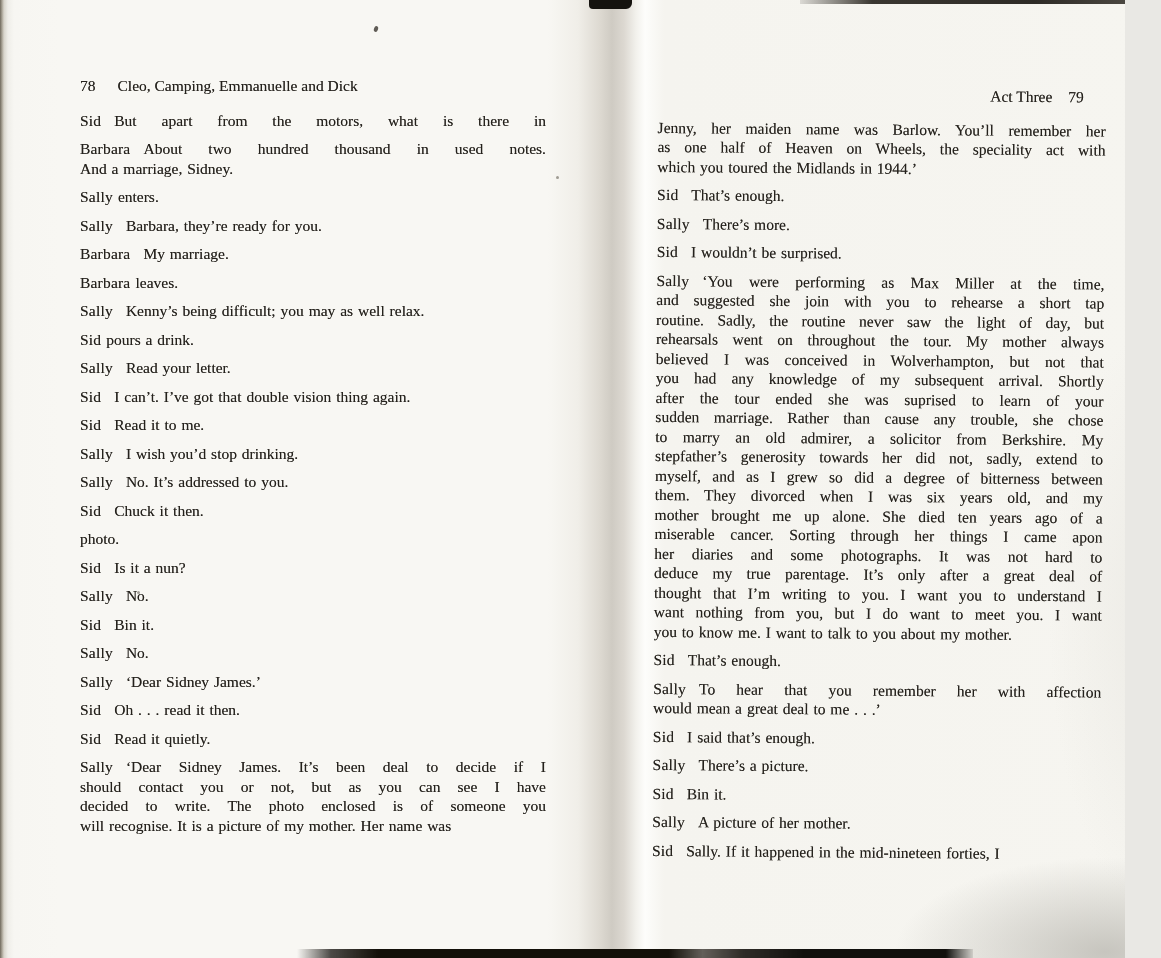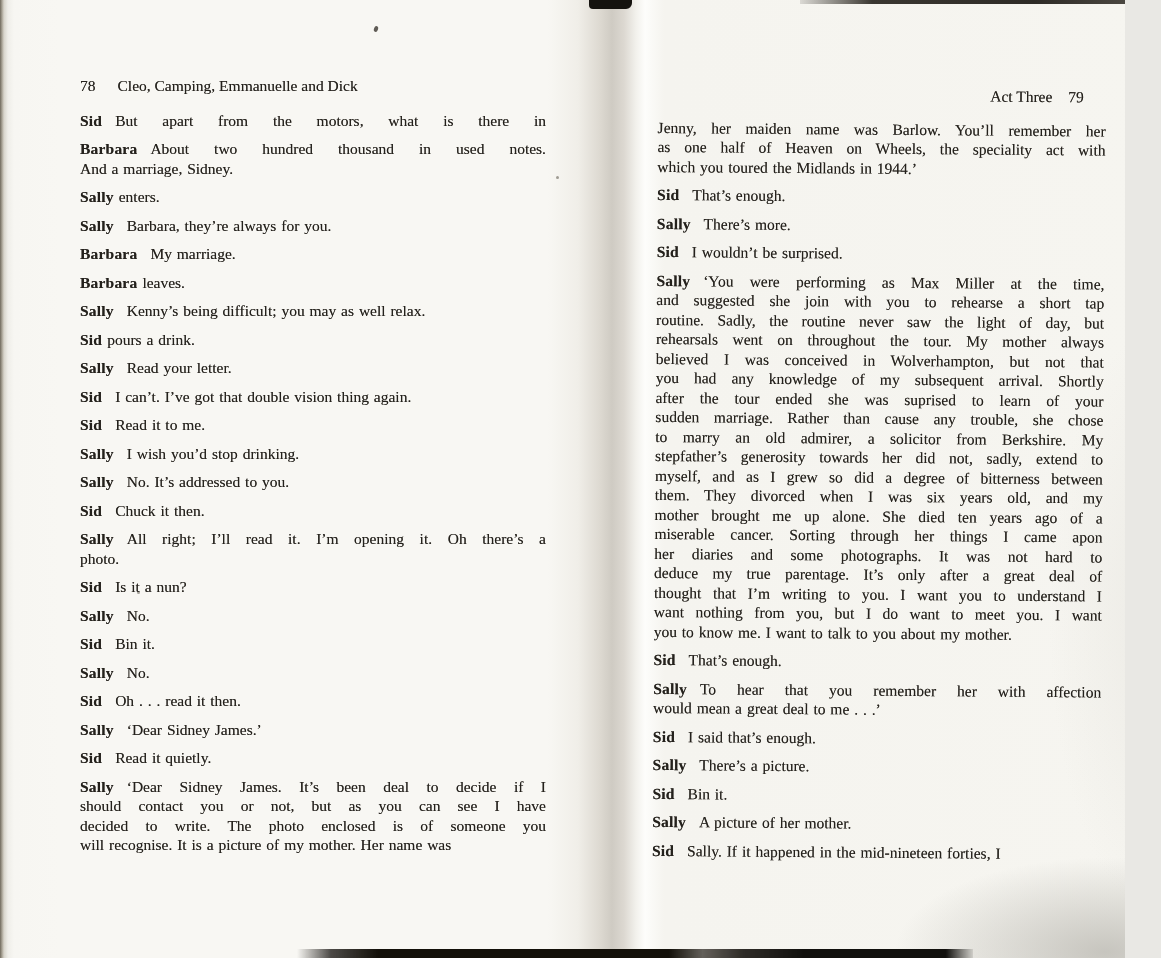--- a/index.html
+++ b/index.html
@@ -34,21 +34,21 @@
 
   .pg-header{margin-bottom:15px;white-space:nowrap;}
   .pg-header .pagenum{margin-right:22px;}
   .pg-header-right{text-align:right;margin-bottom:14px;}
   .pg-header-right .pagenum{margin-left:16px;}
 
   .speech{margin-bottom:9px;}
   .speech:last-child{margin-bottom:0;}
   .line{text-align:justify;text-align-last:justify;word-spacing:1px;}
   .line.last{text-align-last:left;}
-  .speaker{font-weight:700;margin-right:13px;letter-spacing:.2px;}
+  .speaker{font-weight:400;margin-right:13px;letter-spacing:.2px;}
   .direction .speaker{margin-right:5px;}
   .direction .ltext{}
 </style>
 </head>
 <body>
 
 <div class="scan">
   <div class="artifact gutter-top-mark"></div>
   <div class="artifact top-right-line"></div>
   <div class="artifact bottom-bar"></div>
@@ -65,21 +65,21 @@
           <div class="line"><span class="speaker">Sid</span><span class="ltext">But apart from the motors, what is there in</span></div>
         </div>
         <div class="speech dialogue">
           <div class="line"><span class="speaker">Barbara</span><span class="ltext">About two hundred thousand in used notes.</span></div>
           <div class="line last"><span class="ltext">And a marriage, Sidney.</span></div>
         </div>
         <div class="speech direction">
           <div class="line last"><span class="speaker">Sally</span><span class="ltext">enters.</span></div>
         </div>
         <div class="speech dialogue">
-          <div class="line last"><span class="speaker">Sally</span><span class="ltext">Barbara, they’re always for you.</span></div>
+          <div class="line last"><span class="speaker">Sally</span><span class="ltext">Barbara, they’re ready for you.</span></div>
         </div>
         <div class="speech dialogue">
           <div class="line last"><span class="speaker">Barbara</span><span class="ltext">My marriage.</span></div>
         </div>
         <div class="speech direction">
           <div class="line last"><span class="speaker">Barbara</span><span class="ltext">leaves.</span></div>
         </div>
         <div class="speech dialogue">
           <div class="line last"><span class="speaker">Sally</span><span class="ltext">Kenny’s being difficult; you may as well relax.</span></div>
         </div>
@@ -98,40 +98,39 @@
         <div class="speech dialogue">
           <div class="line last"><span class="speaker">Sally</span><span class="ltext">I wish you’d stop drinking.</span></div>
         </div>
         <div class="speech dialogue">
           <div class="line last"><span class="speaker">Sally</span><span class="ltext">No. It’s addressed to you.</span></div>
         </div>
         <div class="speech dialogue">
           <div class="line last"><span class="speaker">Sid</span><span class="ltext">Chuck it then.</span></div>
         </div>
         <div class="speech dialogue">
-          <div class="line"><span class="speaker">Sally</span><span class="ltext">All right; I’ll read it. I’m opening it. Oh there’s a</span></div>
           <div class="line last"><span class="ltext">photo.</span></div>
         </div>
         <div class="speech dialogue">
           <div class="line last"><span class="speaker">Sid</span><span class="ltext">Is it a nun?</span></div>
         </div>
         <div class="speech dialogue">
           <div class="line last"><span class="speaker">Sally</span><span class="ltext">No.</span></div>
         </div>
         <div class="speech dialogue">
           <div class="line last"><span class="speaker">Sid</span><span class="ltext">Bin it.</span></div>
         </div>
         <div class="speech dialogue">
           <div class="line last"><span class="speaker">Sally</span><span class="ltext">No.</span></div>
         </div>
         <div class="speech dialogue">
+          <div class="line last"><span class="speaker">Sally</span><span class="ltext">‘Dear Sidney James.’</span></div>
+        </div>
+        <div class="speech dialogue">
           <div class="line last"><span class="speaker">Sid</span><span class="ltext">Oh . . . read it then.</span></div>
-        </div>
-        <div class="speech dialogue">
-          <div class="line last"><span class="speaker">Sally</span><span class="ltext">‘Dear Sidney James.’</span></div>
         </div>
         <div class="speech dialogue">
           <div class="line last"><span class="speaker">Sid</span><span class="ltext">Read it quietly.</span></div>
         </div>
         <div class="speech dialogue">
           <div class="line"><span class="speaker">Sally</span><span class="ltext">‘Dear Sidney James. It’s been deal to decide if I</span></div>
           <div class="line"><span class="ltext">should contact you or not, but as you can see I have</span></div>
           <div class="line"><span class="ltext">decided to write. The photo enclosed is of someone you</span></div>
           <div class="line last"><span class="ltext">will recognise. It is a picture of my mother. Her name was</span></div>
         </div>

